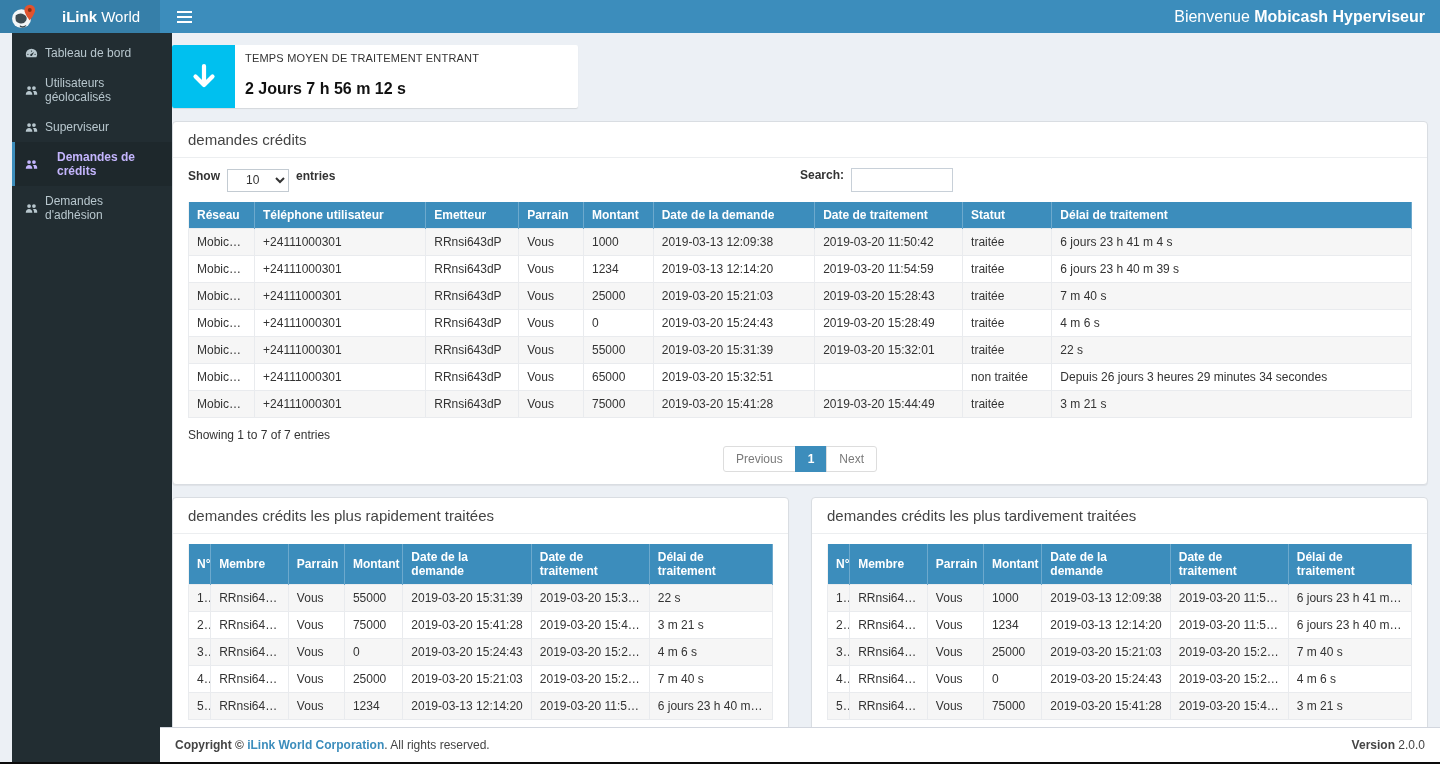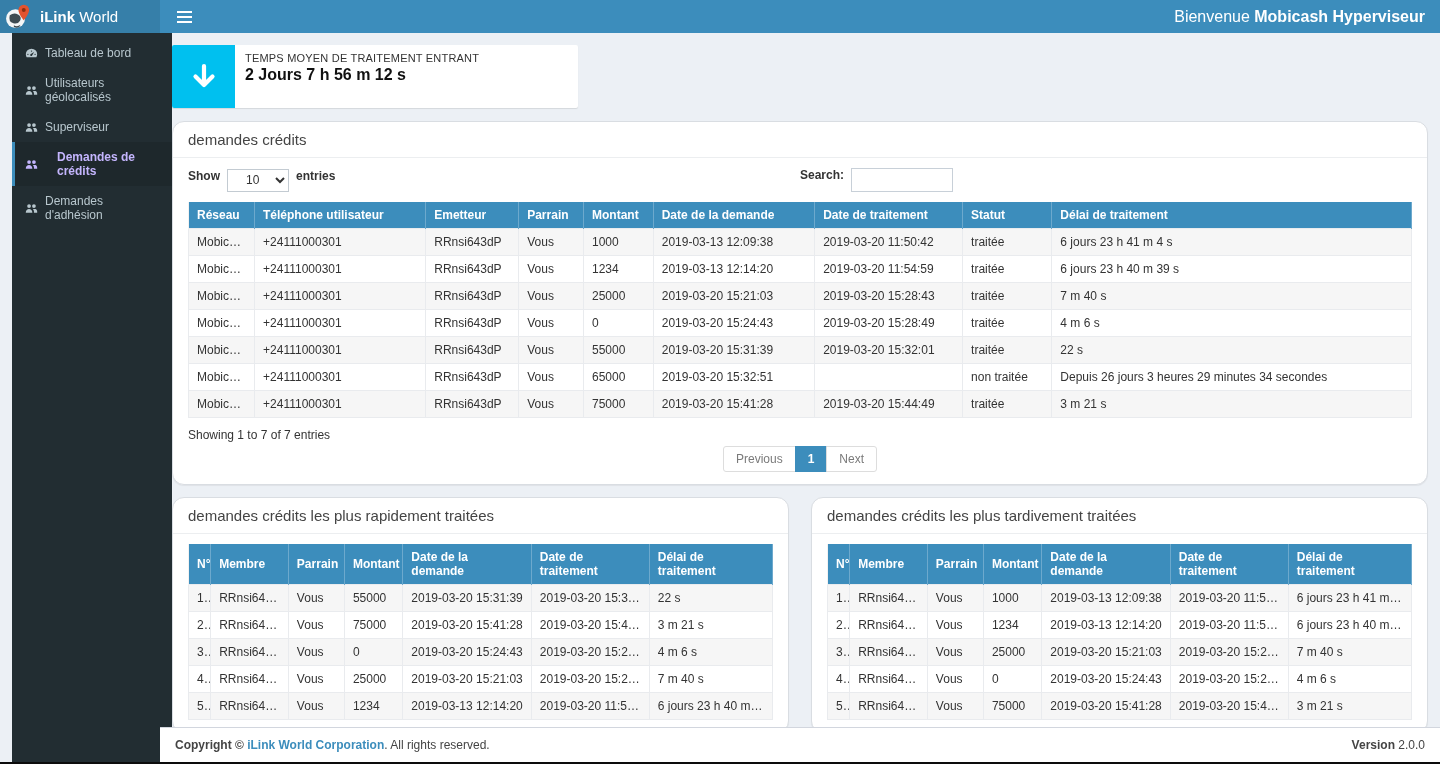--- a/index.html
+++ b/index.html
@@ -4,21 +4,21 @@
 <style>
   * { margin:0; padding:0; box-sizing:border-box; }
   html,body { width:1440px; height:764px; }
   body {
     font-family:"Liberation Sans","DejaVu Sans",sans-serif;
     background:#ecf0f5; position:relative; overflow:hidden; color:#333;
   }
 
   
   .main-header { position:absolute; top:0; left:0; right:0; height:33px; display:flex; z-index:20; }
-  .logo { width:160px; background:#367fa9; color:#fff; display:flex; align-items:center; gap:8px; padding:0 8px 0 4px; }
+  .logo { width:160px; background:#367fa9; color:#fff; display:flex; align-items:center; gap:24px; padding:0 8px 0 10px; }
   .brand { font-size:15px; white-space:nowrap; }
   .brand b { font-weight:bold; }
   .navbar { flex:1; background:#3c8dbc; display:flex; align-items:center; justify-content:space-between; padding:0 15px; }
   .hamburger { display:flex; flex-direction:column; gap:3px; cursor:pointer; padding:4px 2px; }
   .hamburger span { display:block; width:15px; height:2px; background:#fff; }
   .welcome { color:#fff; font-size:16px; }
   .welcome b { font-weight:bold; }
 
   
   .sidebar { position:absolute; top:33px; left:12px; bottom:0; width:160px; background:#222d32; z-index:15; }
@@ -29,24 +29,24 @@
   .sidebar-menu li.active { background:#1e282c; border-left-color:#3c8dbc; color:#c4b5fd; font-weight:bold;gap:19px; }
 
   
   .content-wrapper { position:absolute; top:33px; left:160px; right:0; bottom:37px; background:#ecf0f5; padding:12px; overflow:hidden; }
 
   
   .info-box { width:406px; height:63px; background:#fff; display:flex; box-shadow:0 1px 1px rgba(0,0,0,0.1); margin-bottom:13px; border-radius:2px; overflow:hidden; }
   .info-box-icon { width:63px; background:#00c0ef; color:#fff; display:flex; align-items:center; justify-content:center; }
   .info-box-content { padding:7px 10px; }
   .info-box-text { font-size:11px; color:#333; letter-spacing:0.2px; }
-  .info-box-number { font-size:16px; font-weight:bold; color:#111; margin-top:2px; }
-
-  
-  .box { background:#fff; border:1px solid #d9dde2; box-shadow:0 1px 1px rgba(0,0,0,0.06); border-radius:12px; margin-bottom:12px; }
+  .info-box-number { font-size:16px; font-weight:bold; color:#111; margin-top:16px; }
+
+  
+  .box { background:#fff; border:1px solid #d9dde2; box-shadow:0 1px 1px rgba(0,0,0,0.06); border-radius:4px; margin-bottom:12px; }
   .box-header { padding:9px 15px; font-size:15px; color:#444; border-bottom:1px solid #eceef0; }
   .box-body { padding:10px 15px 12px; }
 
   
   .dt-controls { display:flex; margin-bottom:10px; align-items:center; }
   .dt-length, .dt-filter { width:50%; display:flex; gap:7px; font-size:12px; font-weight:bold; color:#333; }
   .dt-length select { width:62px; height:23px; font-size:12px; border:1px solid #c3cbd2; background:#fff; color:#333;
     font-family:inherit; padding-left:14px; }
   .dt-filter input { width:102px; height:24px; border:1px solid #c8d0d8; background:#fff; padding:2px 6px; font-size:12px; font-family:inherit; }
 

